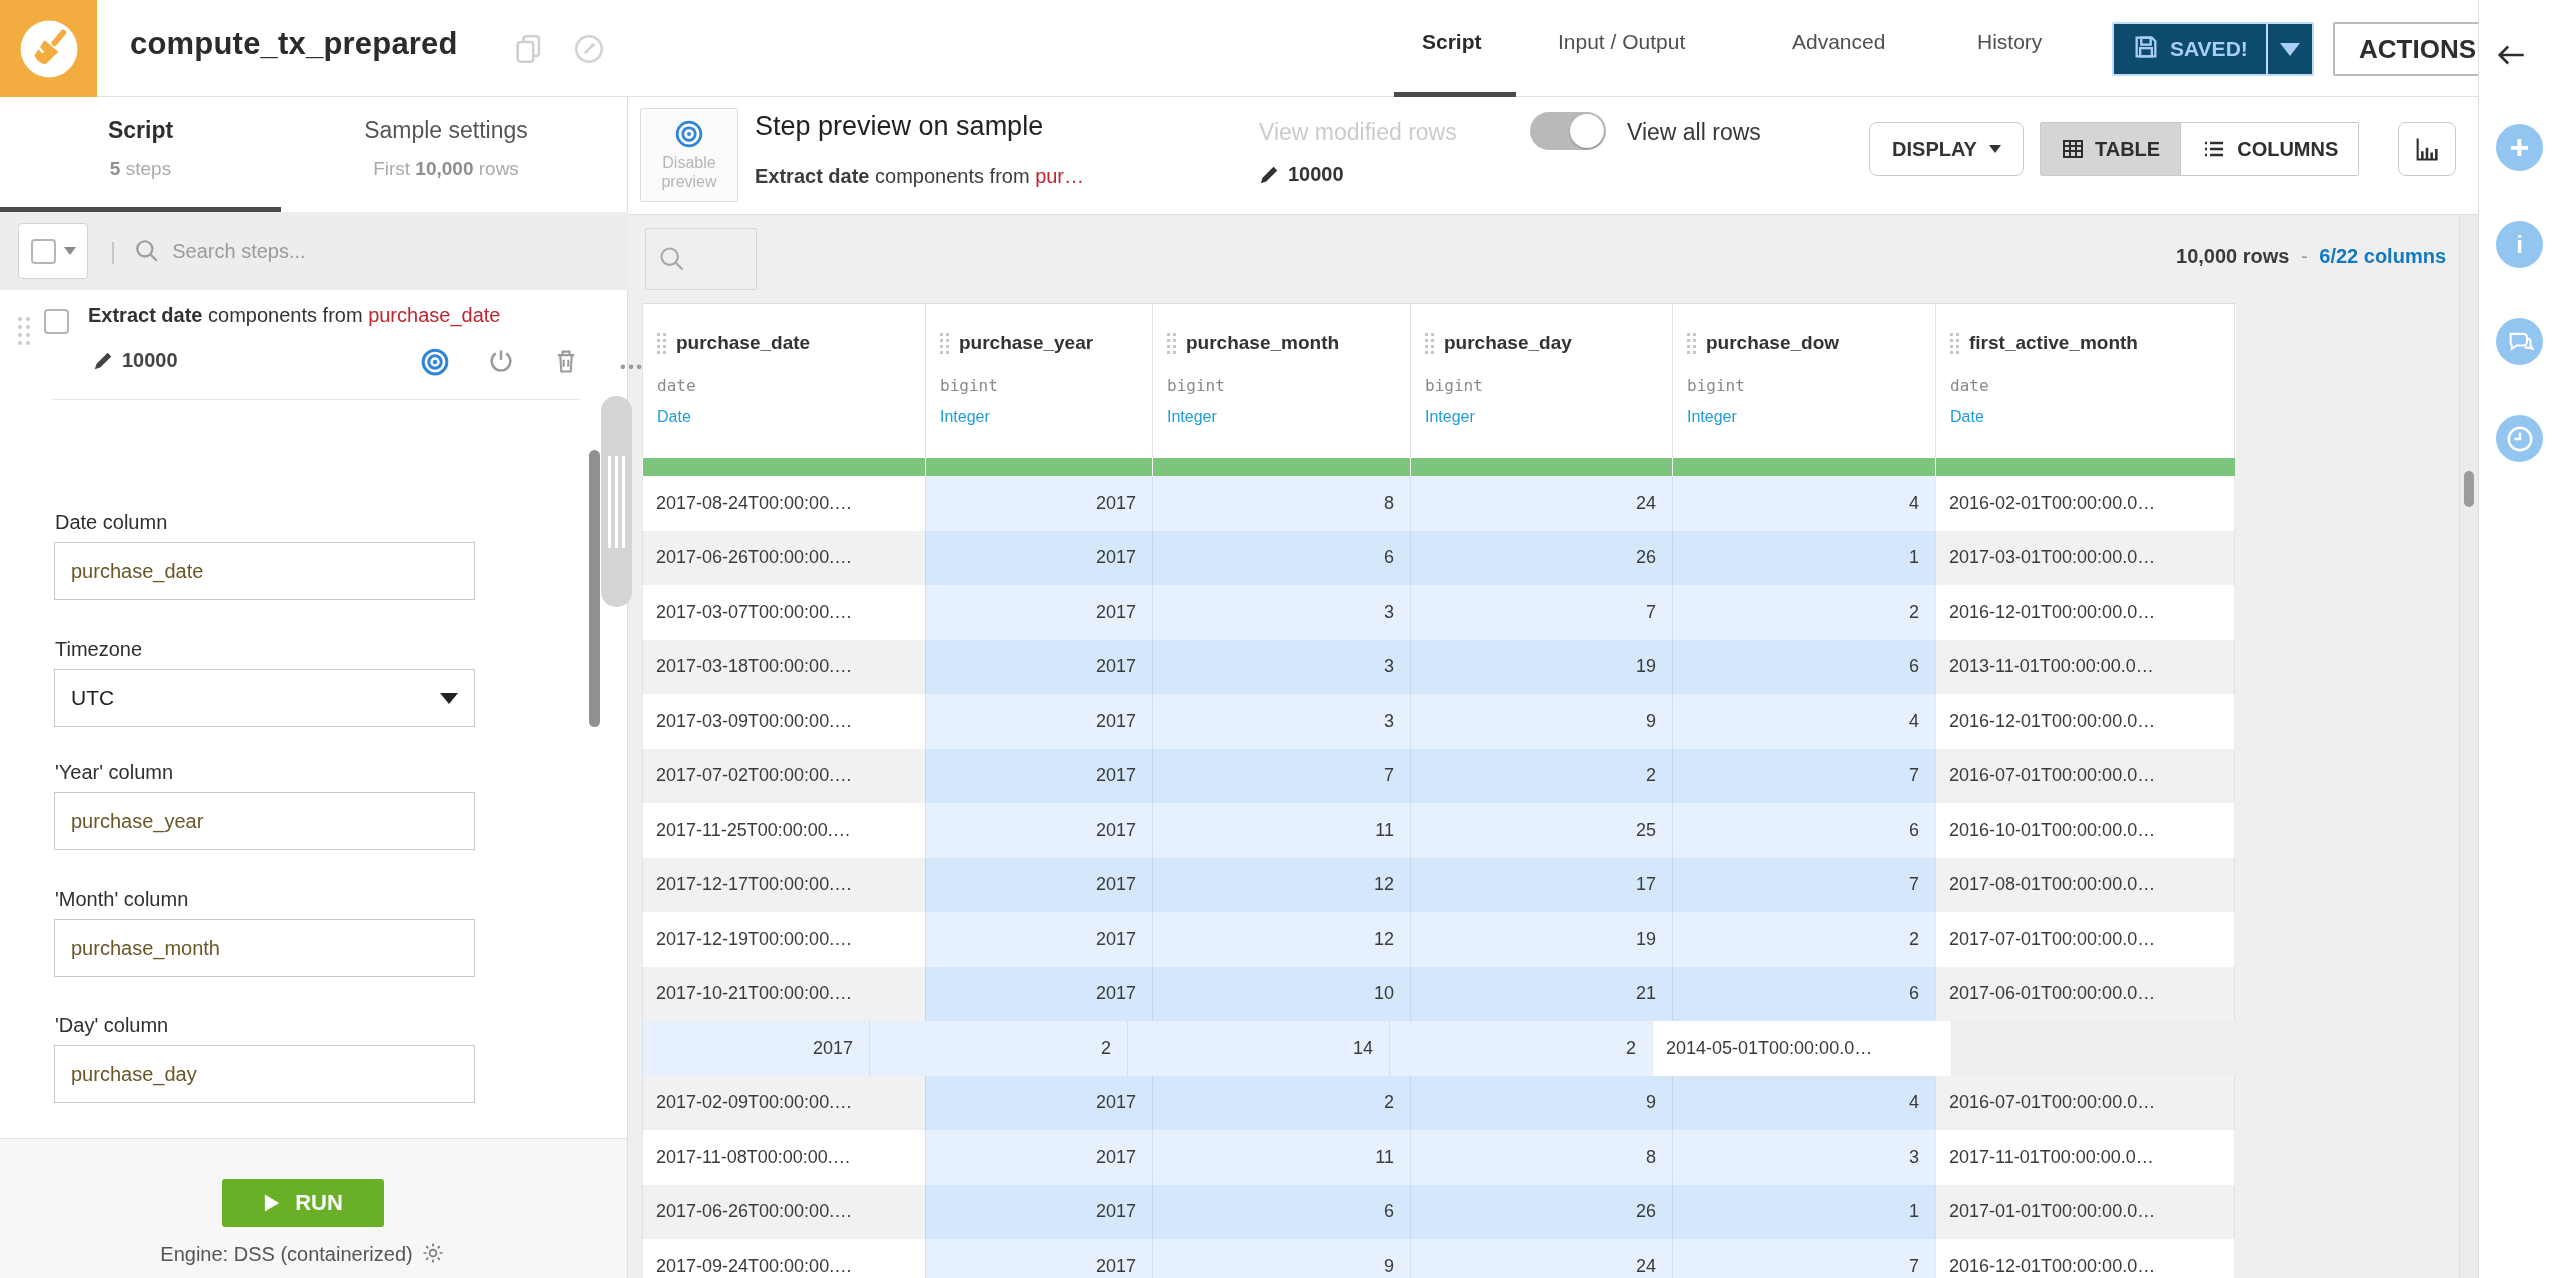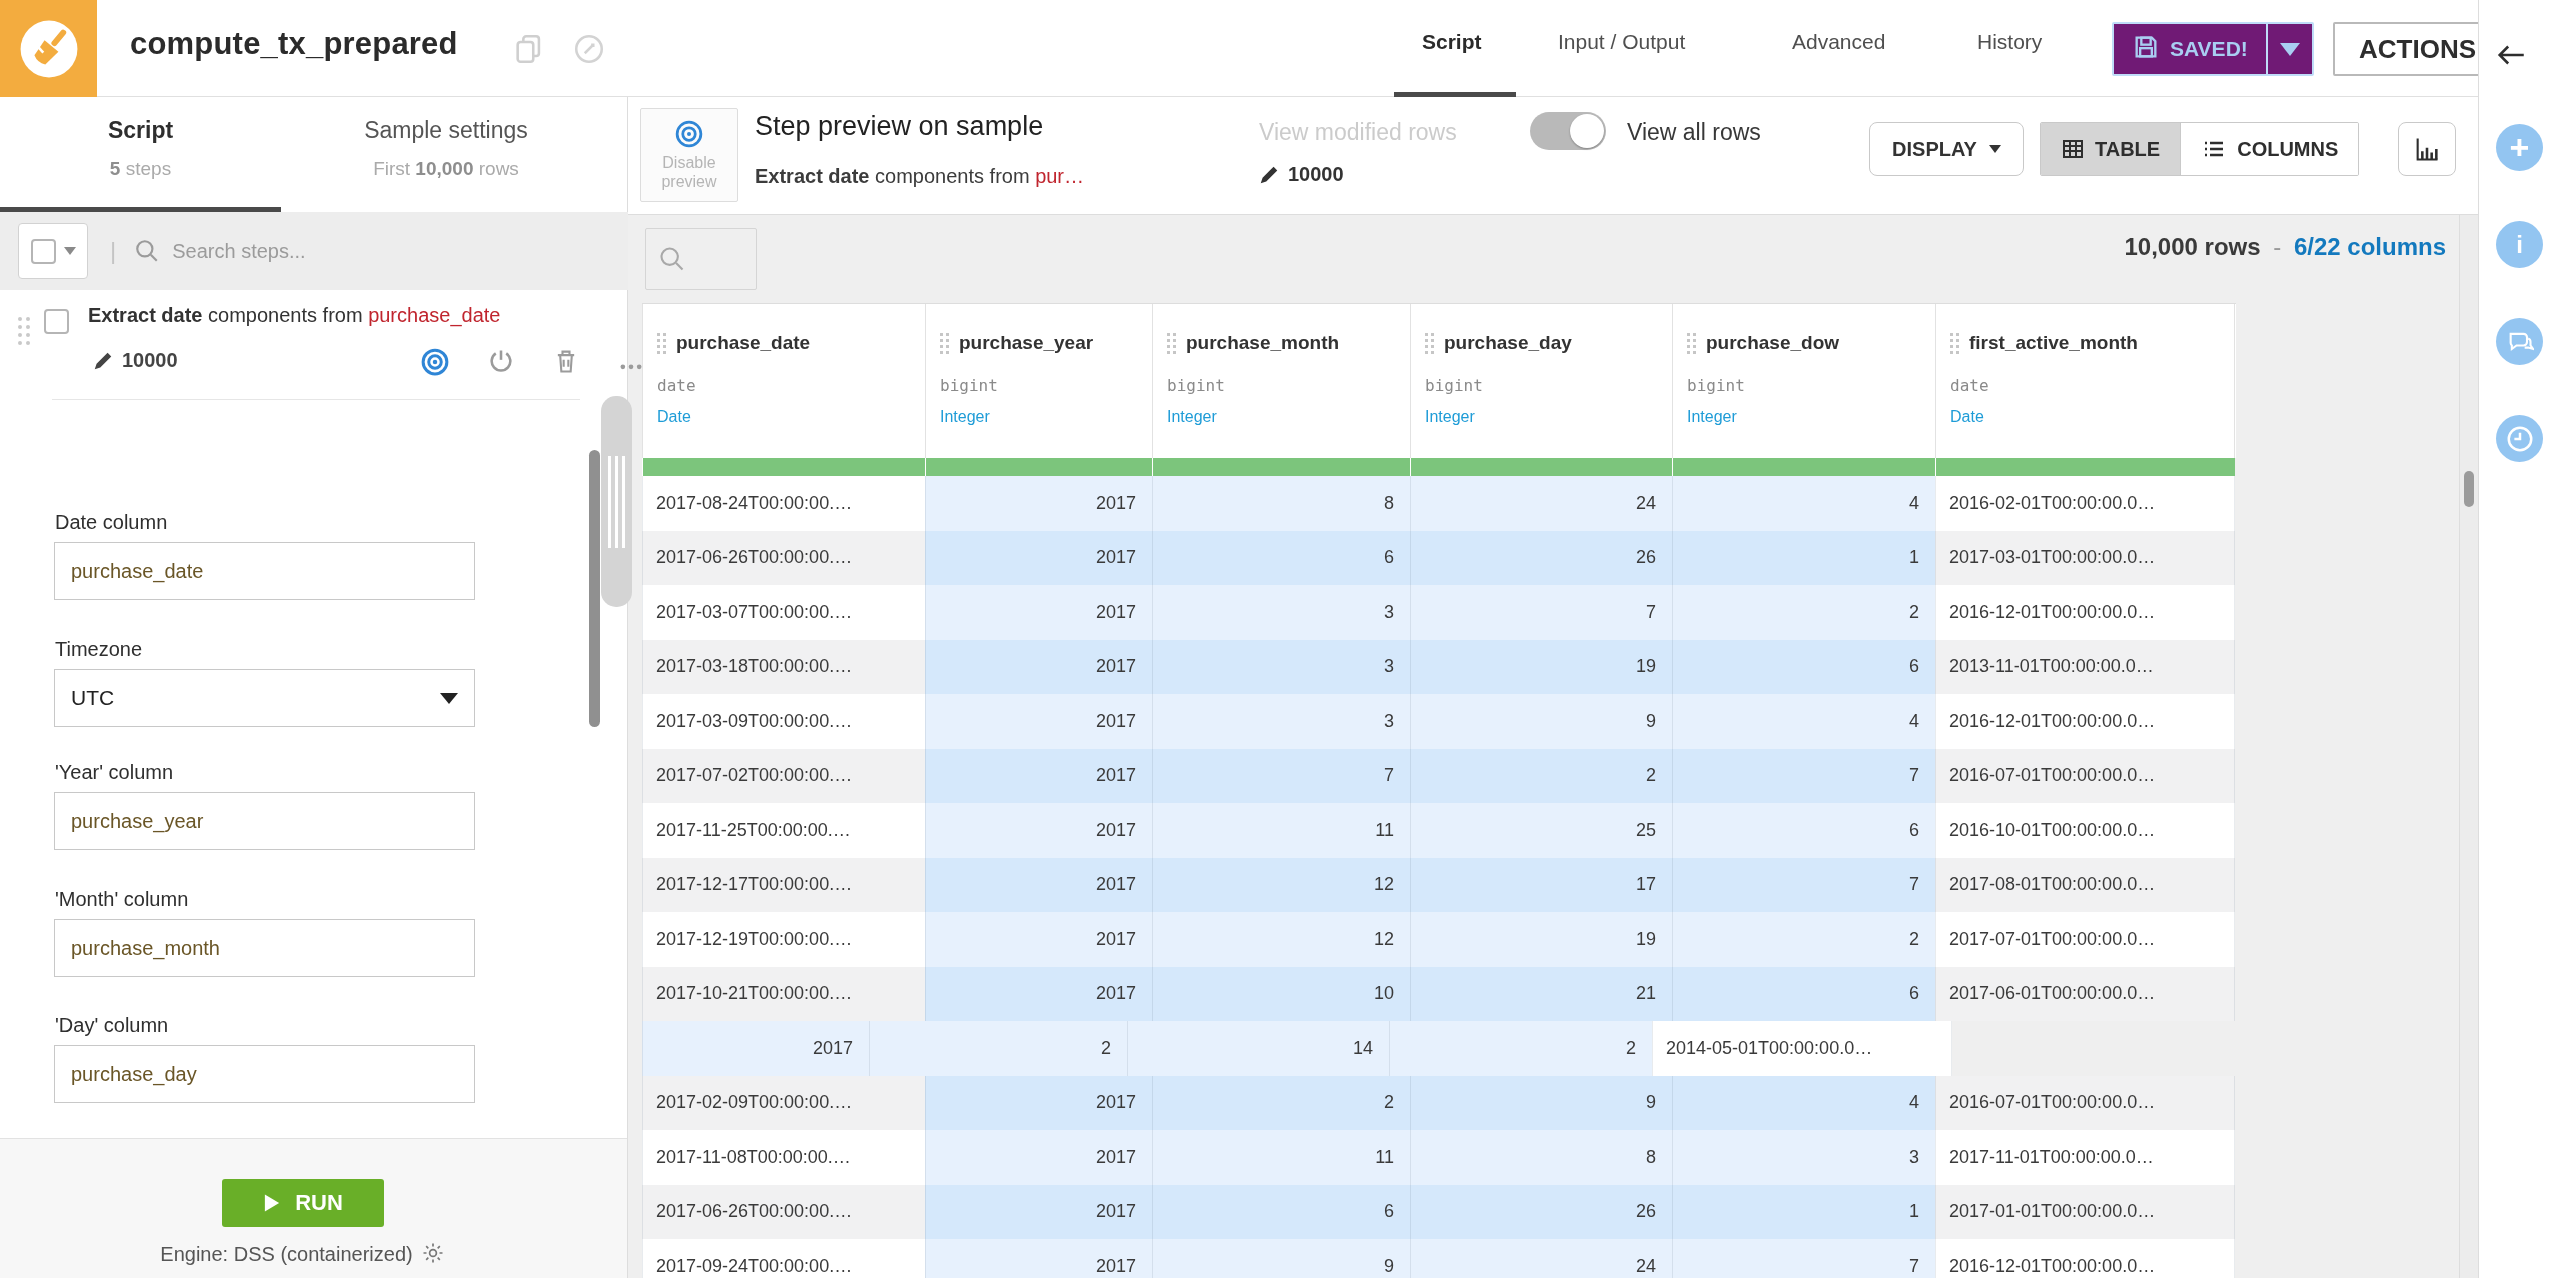--- a/index.html
+++ b/index.html
@@ -17,21 +17,21 @@
   #copy-icon { left:512px; }
   #circle-icon { left:572px; }
   .top-tab { position:absolute; top:30px; font-size:21px; color:#4f4f4f; cursor:pointer; }
   .top-tab.active { color:#2b2b2b; font-weight:700; }
   #tab-script { left:1422px; }
   #tab-io { left:1558px; }
   #tab-advanced { left:1792px; }
   #tab-history { left:1977px; }
   #tab-underline { position:absolute; left:1394px; top:92px; width:122px; height:5px; background:#4a4a4a; }
   #saved-group { position:absolute; left:2112px; top:22px; height:54px; display:flex;
-                 border:2px solid #BFDCF8; border-radius:2px; background:#701a75; }
+                 border:2px solid #BFDCF8; border-radius:2px; background:#0c4a6e; }
   #saved-main { display:flex; align-items:center; gap:10px; padding:0 18px; color:#A9CEF2; font-weight:700; font-size:21px; }
   #saved-caret { width:46px; display:flex; align-items:center; justify-content:center; border-left:2px solid #BFDCF8; }
   #saved-caret .tri { width:0; height:0; border-left:10px solid transparent; border-right:10px solid transparent; border-top:13px solid #A9CEF2; }
   #actions-btn { position:absolute; left:2333px; top:22px; height:54px; padding:0 24px;
                  border:2px solid #b9b9b9; background:#fff; color:#2e2e2e; font-weight:700;
                  font-size:26px; display:flex; align-items:center; border-radius:2px; }
 
   
   #rail { position:absolute; left:2478px; top:0; width:82px; height:1278px; background:#fff; border-left:1px solid #ddd; z-index:6; }
   #back-arrow { position:absolute; left:13px; top:38px; }
@@ -112,21 +112,21 @@
   #seg-group { position:absolute; left:1412px; top:25px; height:54px; display:flex; border:1px solid #c9c9c9; border-radius:2px; overflow:hidden; }
   .seg { display:flex; align-items:center; gap:10px; padding:0 20px; font-weight:700; font-size:20px; color:#2e2e2e; background:#fff; }
   .seg.active { background:#d5d5d5; }
   .seg + .seg { border-left:1px solid #c9c9c9; }
   #chart-btn { left:1770px; width:58px; }
 
   
   #sub-header { position:absolute; left:628px; top:215px; width:1850px; height:88px; background:#efefef; }
   #table-search { position:absolute; left:17px; top:13px; width:112px; height:62px; border:1px solid #d5d5d5; border-radius:2px;
                   display:flex; align-items:center; padding-left:12px; }
-  #table-meta { position:absolute; right:32px; top:18px; font-size:24px; }
+  #table-meta { position:absolute; right:32px; top:30px; font-size:20px; }
   #table-meta .rows { color:#3a3a3a; font-weight:700; }
   #table-meta .sep { color:#999; margin:0 6px; }
   #table-meta .cols { color:#1379BE; font-weight:700; }
 
   
   #dtable { position:absolute; left:642px; top:303px; width:1594px; height:975px; overflow:hidden; }
   #thead { display:flex; height:155px; background:#fff; border-top:1px solid #ddd; }
   .hcell { position:relative; border-left:1px solid #e2e2e2; background:#fff; padding:28px 0 0 14px; }
   .hcell:last-child { border-right:1px solid #e2e2e2; }
   .hcell .hname { font-size:19px; font-weight:700; color:#333; display:flex; align-items:center; gap:10px; }

